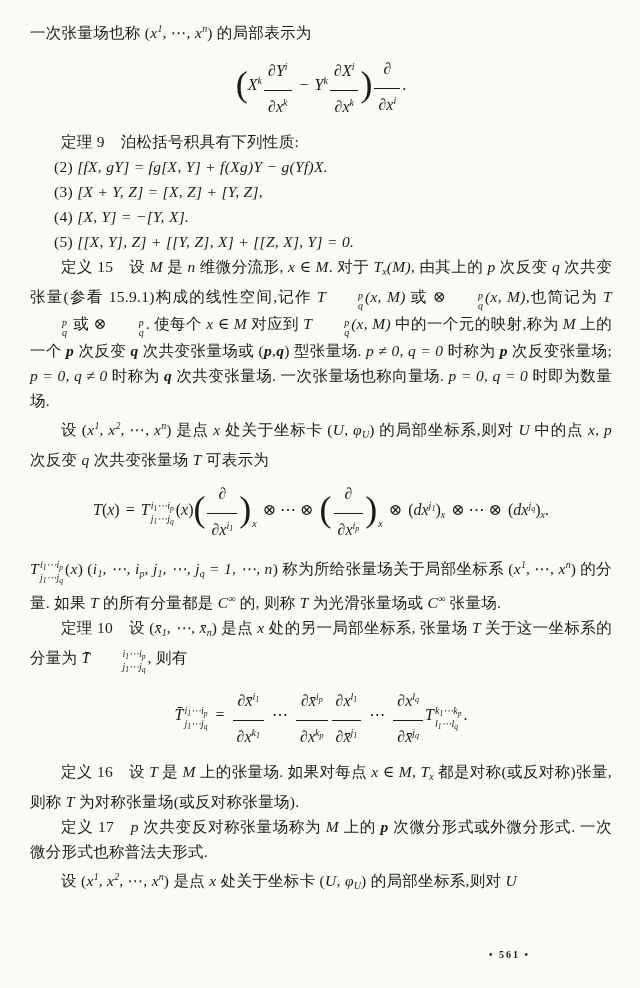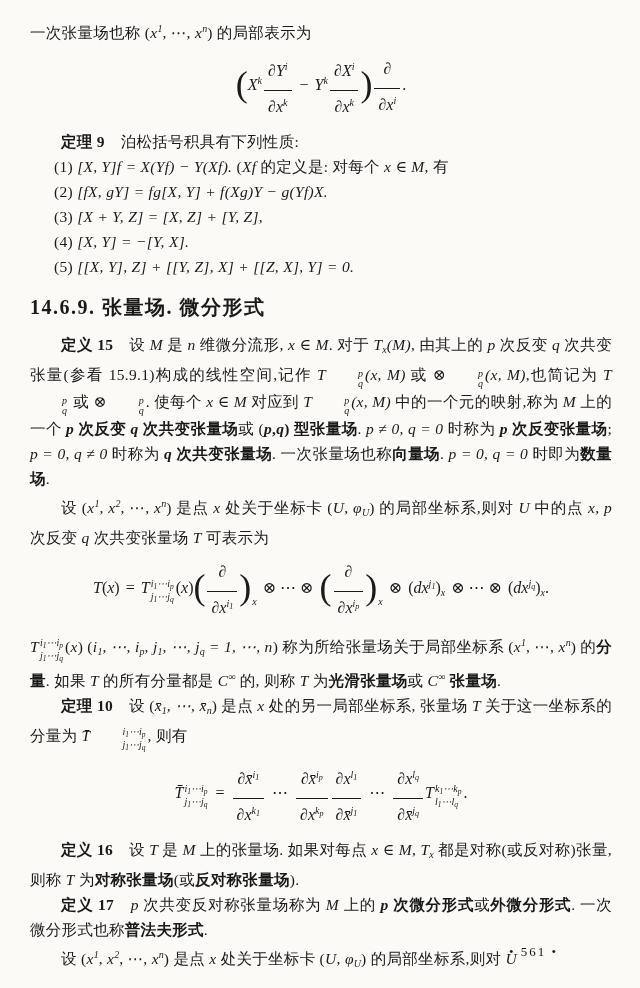--- a/index.html
+++ b/index.html
@@ -12,57 +12,55 @@
   .para{font-size:15.5px;line-height:25px;text-align:justify;letter-spacing:.3px;}
   .ind{text-indent:2em;}
   .item{padding-left:55px;text-indent:-31px;}
   .cont{padding-left:55px;}
   h2.heading{
     font-size:20px;font-weight:bold;letter-spacing:1.5px;
     margin:15px 0 11px;font-family:"Liberation Serif","DejaVu Serif",serif;
   }
   .rm{font-style:normal;}
   .it{font-style:italic;}
-  .bd{font-weight:bold;}
+  .bd{font-weight:normal;}
   .bdit{font-weight:bold;font-style:italic;}
   .op{margin:0 6px;}
   .sup{font-size:10px;vertical-align:6px;font-style:italic;letter-spacing:0;}
   .sub{font-size:10px;vertical-align:-3px;font-style:italic;letter-spacing:0;}
   .sup .sub,.sub .sub{font-size:8px;vertical-align:-2px;}
   .ss{
     display:inline-block;vertical-align:-7px;font-size:10px;line-height:10px;
     font-style:italic;text-align:left;margin:0 2px 0 1px;letter-spacing:0;
   }
   .ss .up,.ss .dn{display:block;}
   .ss .sub{font-size:7.5px;vertical-align:-2px;}
   .f{display:inline-block;vertical-align:middle;text-align:center;margin:0 2px;letter-spacing:0;}
   .fn{display:block;border-bottom:1.4px solid #1a1a1a;padding:0 4px 7px;line-height:25px;}
   .fd{display:block;padding:1px 4px 0;line-height:22px;}
   .formula{text-align:center;font-size:16px;margin:9px 0 11px;letter-spacing:0;}
   .gw{display:inline-block;white-space:nowrap;}
   .g{display:inline-block;vertical-align:middle;font-size:36px;line-height:36px;transform:translateY(-2px);}
   .gsub{font-size:10px;font-style:italic;display:inline-block;vertical-align:-12px;margin-left:1px;}
   .footer{
-    position:absolute;bottom:28px;right:82px;
-    font-size:13px;font-weight:normal;letter-spacing:2px;
+    position:absolute;bottom:28px;right:110px;
+    font-size:10px;font-weight:bold;letter-spacing:2px;
   }
 </style>
 </head>
 <body>
 
 <main>
     <div class="para"><span class="rm">一次张量场也称 (</span><span class="it">x</span><span class="sup">1</span><span class="rm">, ⋯, </span><span class="it">x</span><span class="sup">n</span><span class="rm">) 的局部表示为</span></div>
     <div class="formula"><span class="gw"><span class="g">(</span></span><span class="it">X</span><span class="sup">k</span><span class="f"><span class="fn"><span class="rm">∂</span><span class="it">Y</span><span class="sup">i</span></span><span class="fd"><span class="rm">∂</span><span class="it">x</span><span class="sup">k</span></span></span><span class="op">−</span><span class="it">Y</span><span class="sup">k</span><span class="f"><span class="fn"><span class="rm">∂</span><span class="it">X</span><span class="sup">i</span></span><span class="fd"><span class="rm">∂</span><span class="it">x</span><span class="sup">k</span></span></span><span class="gw"><span class="g">)</span></span><span class="f"><span class="fn"><span class="rm">∂</span></span><span class="fd"><span class="rm">∂</span><span class="it">x</span><span class="sup">i</span></span></span><span class="rm">.</span></div>
     <div class="para ind"><span class="bd">定理 9</span><span class="rm">　泊松括号积具有下列性质:</span></div>
-    <div class="para item"><span class="rm">(1) </span><span class="it">[X, Y]f = X(Yf) − Y(Xf).</span><span class="rm"> (</span><span class="it">Xf</span><span class="rm"> 的定义是: 对每个 </span><span class="it">x ∈ M</span><span class="rm">, 有</span></div>
     <div class="para item"><span class="rm">(2) </span><span class="it">[fX, gY] = fg[X, Y] + f(Xg)Y − g(Yf)X.</span></div>
     <div class="para item"><span class="rm">(3) </span><span class="it">[X + Y, Z] = [X, Z] + [Y, Z],</span></div>
     <div class="para item"><span class="rm">(4) </span><span class="it">[X, Y] = −[Y, X].</span></div>
     <div class="para item"><span class="rm">(5) </span><span class="it">[[X, Y], Z] + [[Y, Z], X] + [[Z, X], Y] = 0.</span></div>
-    <h2 class="heading">14.6.9. 张量场. 微分形式</h2>
     <div class="para ind"><span class="bd">定义 15</span><span class="rm">　设 </span><span class="it">M</span><span class="rm"> 是 </span><span class="it">n</span><span class="rm"> 维微分流形, </span><span class="it">x ∈ M</span><span class="rm">. 对于 </span><span class="it">T</span><span class="sub">x</span><span class="it">(M)</span><span class="rm">, 由其上的 </span><span class="it">p</span><span class="rm"> 次反变 </span><span class="it">q</span><span class="rm"> 次共变张量(参看 15.9.1)构成的线性空间,记作 </span><span class="it">T</span><span class="ss"><span class="up">p</span><span class="dn">q</span></span><span class="it">(x, M)</span><span class="rm"> 或 ⊗</span><span class="ss"><span class="up">p</span><span class="dn">q</span></span><span class="it">(x, M)</span><span class="rm">,也简记为 </span><span class="it">T</span><span class="ss"><span class="up">p</span><span class="dn">q</span></span><span class="rm"> 或 ⊗</span><span class="ss"><span class="up">p</span><span class="dn">q</span></span><span class="rm">. 使每个 </span><span class="it">x ∈ M</span><span class="rm"> 对应到 </span><span class="it">T</span><span class="ss"><span class="up">p</span><span class="dn">q</span></span><span class="it">(x, M)</span><span class="rm"> 中的一个元的映射,称为 </span><span class="it">M</span><span class="rm"> 上的一个 </span><span class="bdit">p</span><span class="bd"> 次反变 </span><span class="bdit">q</span><span class="bd"> 次共变张量场</span><span class="rm">或 (</span><span class="bdit">p</span><span class="bd">,</span><span class="bdit">q</span><span class="bd">) 型张量场</span><span class="rm">. </span><span class="it">p ≠ 0, q = 0</span><span class="rm"> 时称为 </span><span class="bdit">p</span><span class="bd"> 次反变张量场</span><span class="rm">; </span><span class="it">p = 0, q ≠ 0</span><span class="rm"> 时称为 </span><span class="bdit">q</span><span class="bd"> 次共变张量场</span><span class="rm">. 一次张量场也称</span><span class="bd">向量场</span><span class="rm">. </span><span class="it">p = 0, q = 0</span><span class="rm"> 时即为</span><span class="bd">数量场</span><span class="rm">.</span></div>
     <div class="para ind"><span class="rm">设 (</span><span class="it">x</span><span class="sup">1</span><span class="rm">, </span><span class="it">x</span><span class="sup">2</span><span class="rm">, ⋯, </span><span class="it">x</span><span class="sup">n</span><span class="rm">) 是点 </span><span class="it">x</span><span class="rm"> 处关于坐标卡 (</span><span class="it">U</span><span class="rm">, </span><span class="it">φ</span><span class="sub">U</span><span class="rm">) 的局部坐标系,则对 </span><span class="it">U</span><span class="rm"> 中的点 </span><span class="it">x</span><span class="rm">, </span><span class="it">p</span><span class="rm"> 次反变 </span><span class="it">q</span><span class="rm"> 次共变张量场 </span><span class="it">T</span><span class="rm"> 可表示为</span></div>
     <div class="formula"><span class="it">T</span><span class="rm">(</span><span class="it">x</span><span class="rm">)</span><span class="op">=</span><span class="it">T</span><span class="ss"><span class="up"><span class="it">i</span><span class="sub">1</span><span class="it">⋯i</span><span class="sub">p</span></span><span class="dn"><span class="it">j</span><span class="sub">1</span><span class="it">⋯j</span><span class="sub">q</span></span></span><span class="rm">(</span><span class="it">x</span><span class="rm">)</span><span class="gw"><span class="g">(</span></span><span class="f"><span class="fn"><span class="rm">∂</span></span><span class="fd"><span class="rm">∂</span><span class="it">x</span><span class="sup"><span class="it">i</span><span class="sub">1</span></span></span></span><span class="gw"><span class="g">)</span><span class="gsub">x</span></span><span class="op">⊗ ⋯ ⊗</span><span class="gw"><span class="g">(</span></span><span class="f"><span class="fn"><span class="rm">∂</span></span><span class="fd"><span class="rm">∂</span><span class="it">x</span><span class="sup"><span class="it">i</span><span class="sub">p</span></span></span></span><span class="gw"><span class="g">)</span><span class="gsub">x</span></span><span class="op">⊗</span><span class="rm">(</span><span class="it">dx</span><span class="sup"><span class="it">j</span><span class="sub">1</span></span><span class="rm">)</span><span class="sub">x</span><span class="op">⊗ ⋯ ⊗</span><span class="rm">(</span><span class="it">dx</span><span class="sup"><span class="it">j</span><span class="sub">q</span></span><span class="rm">)</span><span class="sub">x</span><span class="rm">.</span></div>
     <div class="para"><span class="it">T</span><span class="ss"><span class="up"><span class="it">i</span><span class="sub">1</span><span class="it">⋯i</span><span class="sub">p</span></span><span class="dn"><span class="it">j</span><span class="sub">1</span><span class="it">⋯j</span><span class="sub">q</span></span></span><span class="rm">(</span><span class="it">x</span><span class="rm">) (</span><span class="it">i</span><span class="sub">1</span><span class="it">, ⋯, i</span><span class="sub">p</span><span class="it">, j</span><span class="sub">1</span><span class="it">, ⋯, j</span><span class="sub">q</span><span class="it"> = 1, ⋯, n</span><span class="rm">) 称为所给张量场关于局部坐标系 (</span><span class="it">x</span><span class="sup">1</span><span class="rm">, ⋯, </span><span class="it">x</span><span class="sup">n</span><span class="rm">) 的</span><span class="bd">分量</span><span class="rm">. 如果 </span><span class="it">T</span><span class="rm"> 的所有分量都是 </span><span class="it">C</span><span class="sup">∞</span><span class="rm"> 的, 则称 </span><span class="it">T</span><span class="rm"> 为</span><span class="bd">光滑张量场</span><span class="rm">或</span><span class="it"> C</span><span class="sup">∞</span><span class="rm"> </span><span class="bd">张量场</span><span class="rm">.</span></div>
     <div class="para ind"><span class="bd">定理 10</span><span class="rm">　设 (</span><span class="it">x̄</span><span class="sub">1</span><span class="it">, ⋯, x̄</span><span class="sub">n</span><span class="rm">) 是点 </span><span class="it">x</span><span class="rm"> 处的另一局部坐标系, 张量场 </span><span class="it">T</span><span class="rm"> 关于这一坐标系的分量为 </span><span class="it">T̄</span><span class="ss"><span class="up"><span class="it">i</span><span class="sub">1</span><span class="it">⋯i</span><span class="sub">p</span></span><span class="dn"><span class="it">j</span><span class="sub">1</span><span class="it">⋯j</span><span class="sub">q</span></span></span><span class="rm">, 则有</span></div>
     <div class="formula"><span class="it">T̄</span><span class="ss"><span class="up"><span class="it">i</span><span class="sub">1</span><span class="it">⋯i</span><span class="sub">p</span></span><span class="dn"><span class="it">j</span><span class="sub">1</span><span class="it">⋯j</span><span class="sub">q</span></span></span><span class="op">=</span><span class="f"><span class="fn"><span class="rm">∂</span><span class="it">x̄</span><span class="sup"><span class="it">i</span><span class="sub">1</span></span></span><span class="fd"><span class="rm">∂</span><span class="it">x</span><span class="sup"><span class="it">k</span><span class="sub">1</span></span></span></span><span class="op">⋯</span><span class="f"><span class="fn"><span class="rm">∂</span><span class="it">x̄</span><span class="sup"><span class="it">i</span><span class="sub">p</span></span></span><span class="fd"><span class="rm">∂</span><span class="it">x</span><span class="sup"><span class="it">k</span><span class="sub">p</span></span></span></span><span class="f"><span class="fn"><span class="rm">∂</span><span class="it">x</span><span class="sup"><span class="it">l</span><span class="sub">1</span></span></span><span class="fd"><span class="rm">∂</span><span class="it">x̄</span><span class="sup"><span class="it">j</span><span class="sub">1</span></span></span></span><span class="op">⋯</span><span class="f"><span class="fn"><span class="rm">∂</span><span class="it">x</span><span class="sup"><span class="it">l</span><span class="sub">q</span></span></span><span class="fd"><span class="rm">∂</span><span class="it">x̄</span><span class="sup"><span class="it">j</span><span class="sub">q</span></span></span></span><span class="it">T</span><span class="ss"><span class="up"><span class="it">k</span><span class="sub">1</span><span class="it">⋯k</span><span class="sub">p</span></span><span class="dn"><span class="it">l</span><span class="sub">1</span><span class="it">⋯l</span><span class="sub">q</span></span></span><span class="rm">.</span></div>
     <div class="para ind"><span class="bd">定义 16</span><span class="rm">　设 </span><span class="it">T</span><span class="rm"> 是 </span><span class="it">M</span><span class="rm"> 上的张量场. 如果对每点 </span><span class="it">x ∈ M</span><span class="rm">, </span><span class="it">T</span><span class="sub">x</span><span class="rm"> 都是对称(或反对称)张量,则称 </span><span class="it">T</span><span class="rm"> 为</span><span class="bd">对称张量场</span><span class="rm">(或</span><span class="bd">反对称张量场</span><span class="rm">).</span></div>
     <div class="para ind"><span class="bd">定义 17</span><span class="rm">　</span><span class="it">p</span><span class="rm"> 次共变反对称张量场称为 </span><span class="it">M</span><span class="rm"> 上的 </span><span class="bdit">p</span><span class="bd"> 次微分形式</span><span class="rm">或</span><span class="bd">外微分形式</span><span class="rm">. 一次微分形式也称</span><span class="bd">普法夫形式</span><span class="rm">.</span></div>
     <div class="para ind"><span class="rm">设 (</span><span class="it">x</span><span class="sup">1</span><span class="rm">, </span><span class="it">x</span><span class="sup">2</span><span class="rm">, ⋯, </span><span class="it">x</span><span class="sup">n</span><span class="rm">) 是点 </span><span class="it">x</span><span class="rm"> 处关于坐标卡 (</span><span class="it">U</span><span class="rm">, </span><span class="it">φ</span><span class="sub">U</span><span class="rm">) 的局部坐标系,则对 </span><span class="it">U</span></div>
   </main>

